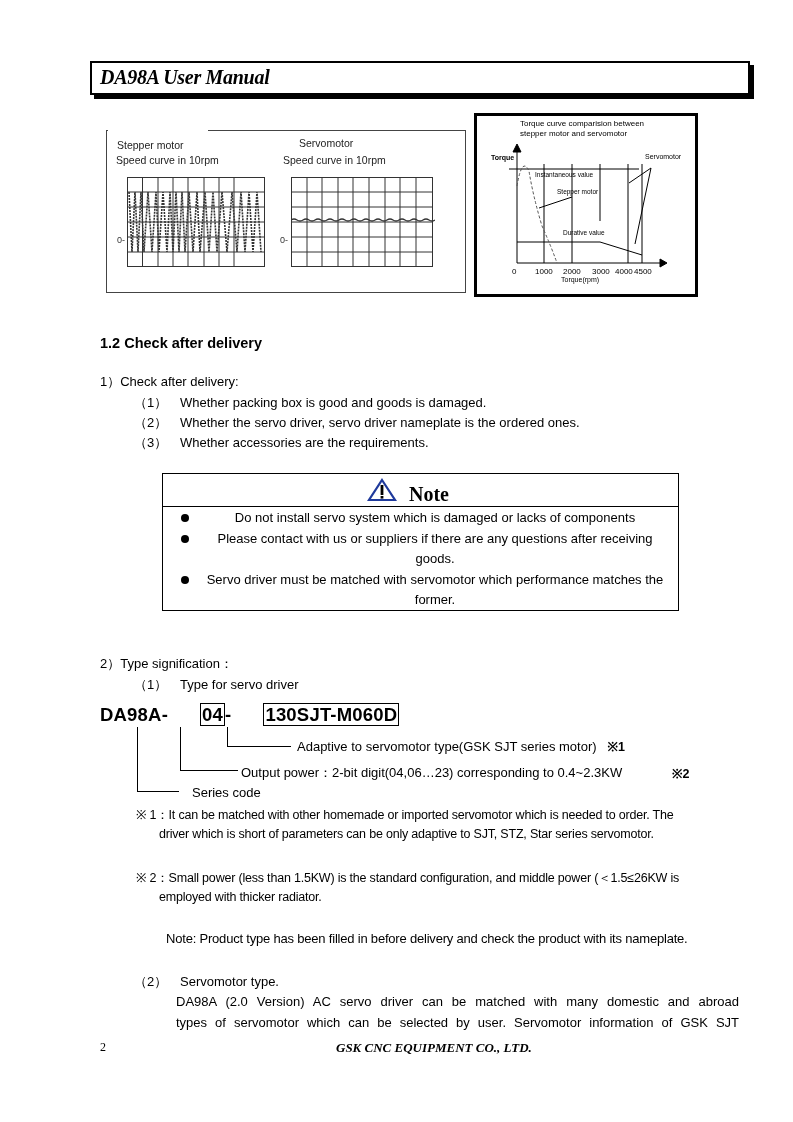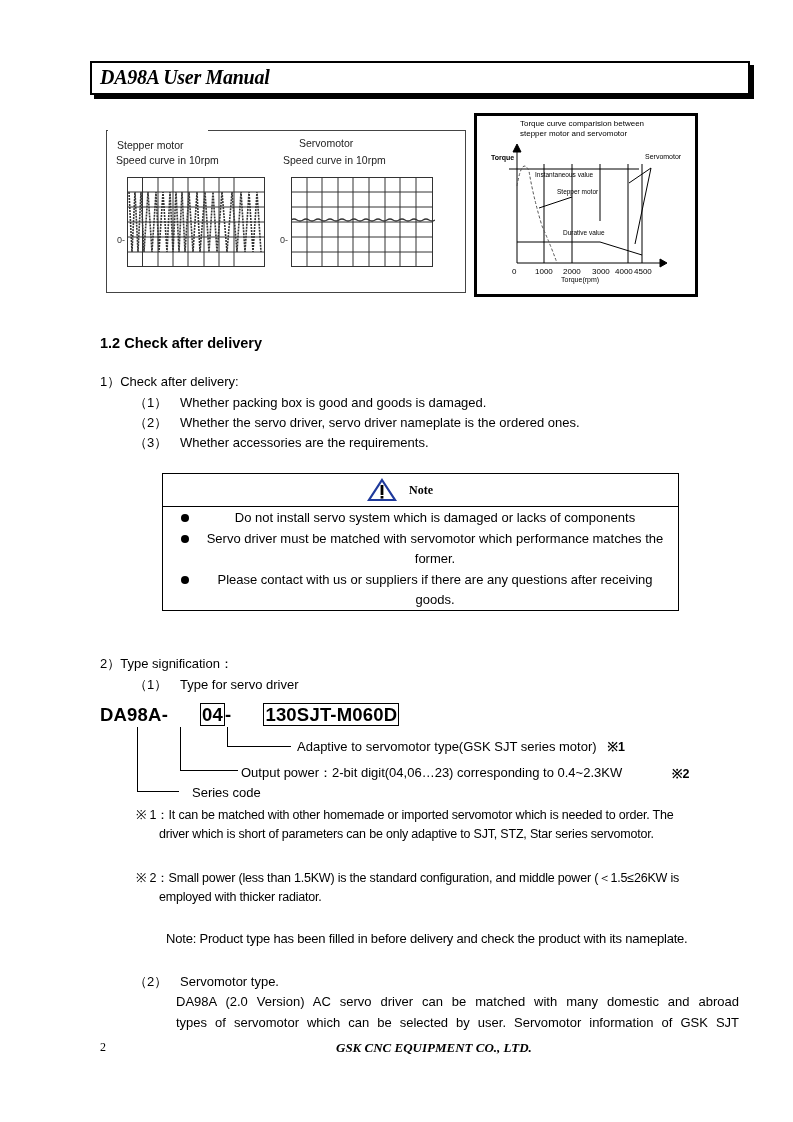--- a/index.html
+++ b/index.html
@@ -24,21 +24,21 @@
   .fig2 .t { font-size: 8px; white-space: nowrap; }
 
   
   .h2 { font-weight: bold; font-size: 14.5px; }
   .p { font-size: 13px; white-space: nowrap; }
   .num { display: inline-block; width: 46px; }
 
   
   .note-box { left: 162px; top: 473px; width: 515px; height: 136px; border: 1px solid #000; }
   .note-head { left: 0; top: 0; width: 515px; height: 32px; border-bottom: 1px solid #000; }
-  .note-title { left: 246px; top: 9px; font-family: "Liberation Serif", serif; font-weight: bold; font-size: 12px; }
+  .note-title { left: 246px; top: 9px; font-family: "Liberation Serif", serif; font-weight: bold; font-size: 20px; }
   .note-list { left: 14px; top: 34px; width: 494px; margin: 0; padding: 0; list-style: none; text-align: center; }
   .note-list li { position: relative; padding-left: 22px; font-size: 13px; line-height: 20.5px; }
   .note-list li::before { content: ""; position: absolute; left: 4px; top: 6px; width: 8px; height: 8px;
                           border-radius: 50%; background: #000; }
 
   
   .code { left: 100px; top: 704px; font-weight: bold; font-size: 18.5px; white-space: nowrap; letter-spacing: 0.2px; }
   .code .box { border: 1px solid #000; padding: 0 1px; margin-left: 32px; }
   .line { background: #000; position: absolute; }
   .small { font-size: 12.5px; white-space: nowrap; letter-spacing: -0.2px; }
@@ -157,22 +157,22 @@
   <div class="abs note-head">
     <svg class="abs" style="left:204px;top:4px;" width="30" height="24">
       <polygon points="15,2 28,22 2,22" fill="none" stroke="#1f3a9c" stroke-width="2.2"></polygon>
       <rect x="13.6" y="7" width="2.8" height="10" fill="#000"></rect>
       <rect x="13.6" y="18" width="2.8" height="2.6" fill="#000"></rect>
     </svg>
     <div class="abs note-title">Note</div>
   </div>
   <ul class="abs note-list">
     <li>Do not install servo system which is damaged or lacks of components</li>
+    <li>Please contact with us or suppliers if there are any questions after receiving goods.</li>
     <li>Servo driver must be matched with servomotor which performance matches the former.</li>
-    <li>Please contact with us or suppliers if there are any questions after receiving goods.</li>
   </ul>
 </div>
 
 <div class="abs p" style="left:100px;top:655px;">2）Type signification：</div>
 <div class="abs p" style="left:134px;top:676px;">
   <span class="num">（1）</span><span>Type for servo driver</span>
 </div>
 
 <div class="abs code">
   <span>DA98A-</span><span class="box">04</span><span>-</span><span class="box">130SJT-M060D</span>

